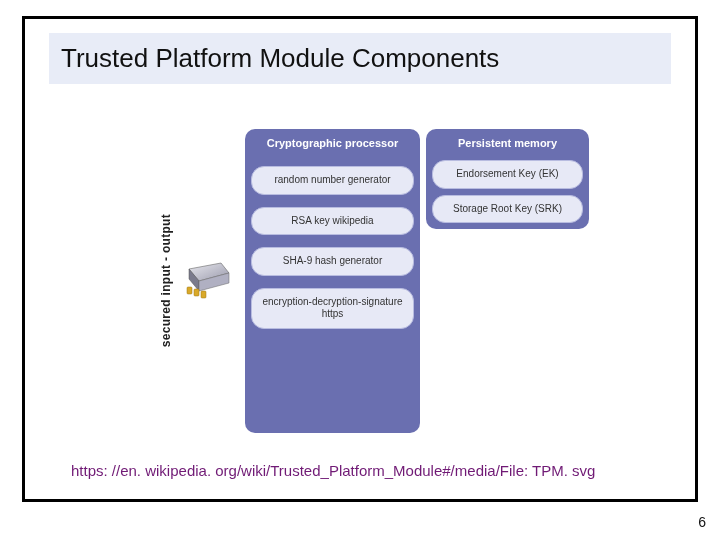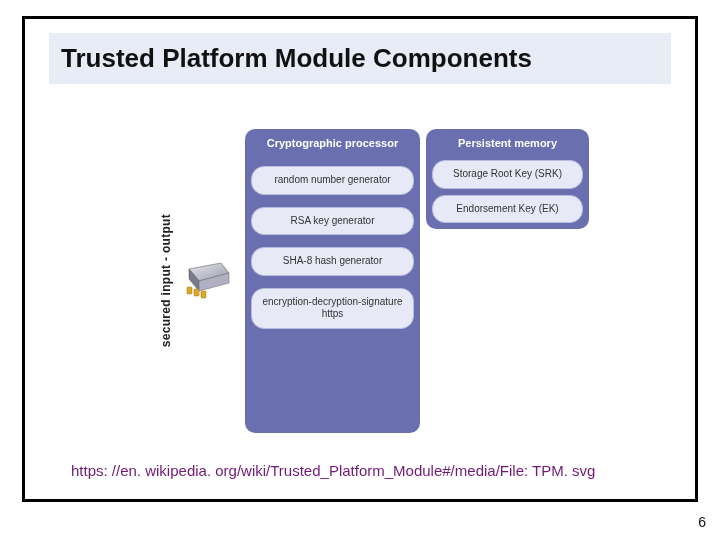--- a/index.html
+++ b/index.html
@@ -15,21 +15,21 @@
     width: 676px; height: 486px;
     border: 3px solid #000;
     background: #fff;
   }
   .title-bar {
     margin: 14px 24px 0 24px;
     background: #e8ecf7;
     padding: 10px 12px;
     font-size: 26px;
     color: #111;
-    font-weight: 700;
+    font-weight: 400;
   }
   .diagram-wrap {
     position: absolute;
     left: 132px; top: 110px;
     width: 432px; height: 304px;
     display: flex;
     align-items: stretch;
   }
   .io-label {
     writing-mode: vertical-rl;
@@ -129,30 +129,30 @@
         <polygon points="18,22 48,14 48,24 18,32" fill="#b0b0c2" stroke="#666" stroke-width="0.5"></polygon>
         <rect x="6" y="28" width="5" height="7" rx="1" fill="#d9a92a" stroke="#9c7512" stroke-width="0.5"></rect>
         <rect x="13" y="30" width="5" height="7" rx="1" fill="#d9a92a" stroke="#9c7512" stroke-width="0.5"></rect>
         <rect x="20" y="32" width="5" height="7" rx="1" fill="#d9a92a" stroke="#9c7512" stroke-width="0.5"></rect>
       </svg>
     </div>
 
     <div class="col col-a">
       <div class="col-head">Cryptographic processor</div>
       <div class="cell">random number generator</div>
-      <div class="cell">RSA key generator</div>
-      <div class="cell">SHA-8 hash generator</div>
+      <div class="cell">RSA key wikipedia</div>
+      <div class="cell">SHA-9 hash generator</div>
       <div class="cell">encryption-decryption-signature https</div>
     </div>
 
     <div class="col-b-wrap">
       <div class="col-b">
         <div class="col-head">Persistent memory</div>
+        <div class="cell">Endorsement Key (EK)</div>
         <div class="cell">Storage Root Key (SRK)</div>
-        <div class="cell">Endorsement Key (EK)</div>
       </div>
     </div>
 
   </div>
 
   <div class="source">https: //en. wikipedia. org/wiki/Trusted_Platform_Module#/media/File: TPM. svg</div>
 </div>
 
 <div class="page-num">6</div>
 

